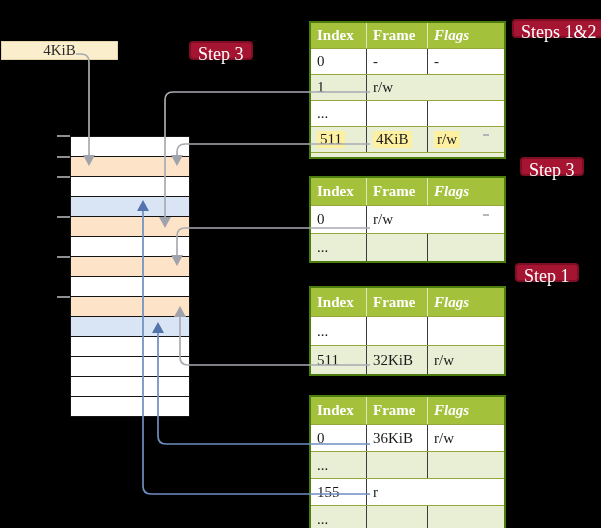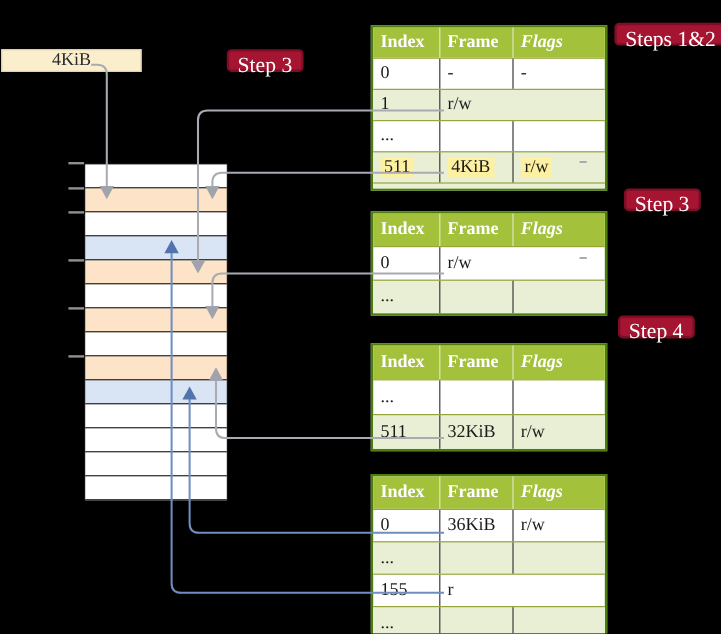--- a/index.html
+++ b/index.html
@@ -60,21 +60,21 @@
 </head>
 <body>
 
 <div class="canvas">
 
   <div class="page-size-label">4KiB</div>
 
   <div class="badge step0">Step 3</div>
   <div class="badge steps12">Steps 1&amp;2</div>
   <div class="badge step3">Step 3</div>
-  <div class="badge step4">Step 4</div>
+  <div class="badge step4">Step 1</div>
 
   <div class="memstrip">
       <div class="mrow white"></div>
       <div class="mrow orange"></div>
       <div class="mrow white"></div>
       <div class="mrow blue"></div>
       <div class="mrow orange"></div>
       <div class="mrow white"></div>
       <div class="mrow orange"></div>
       <div class="mrow white"></div>

